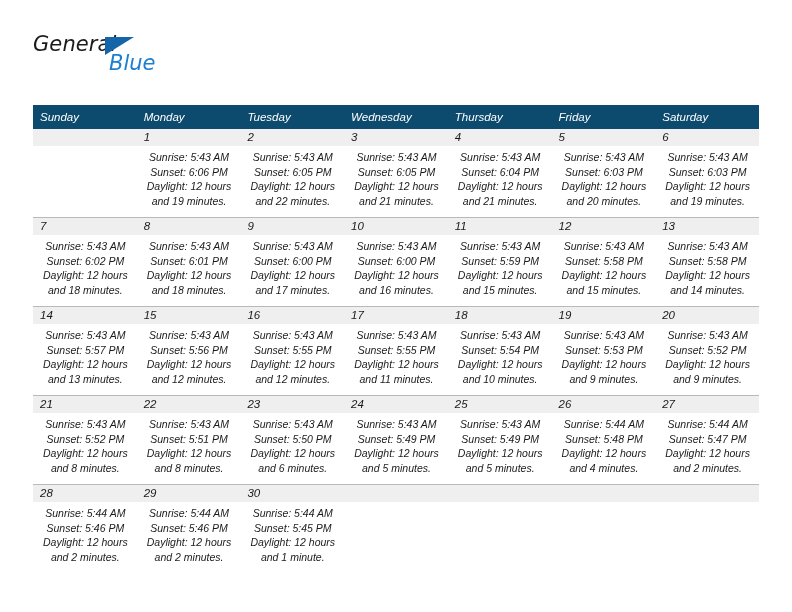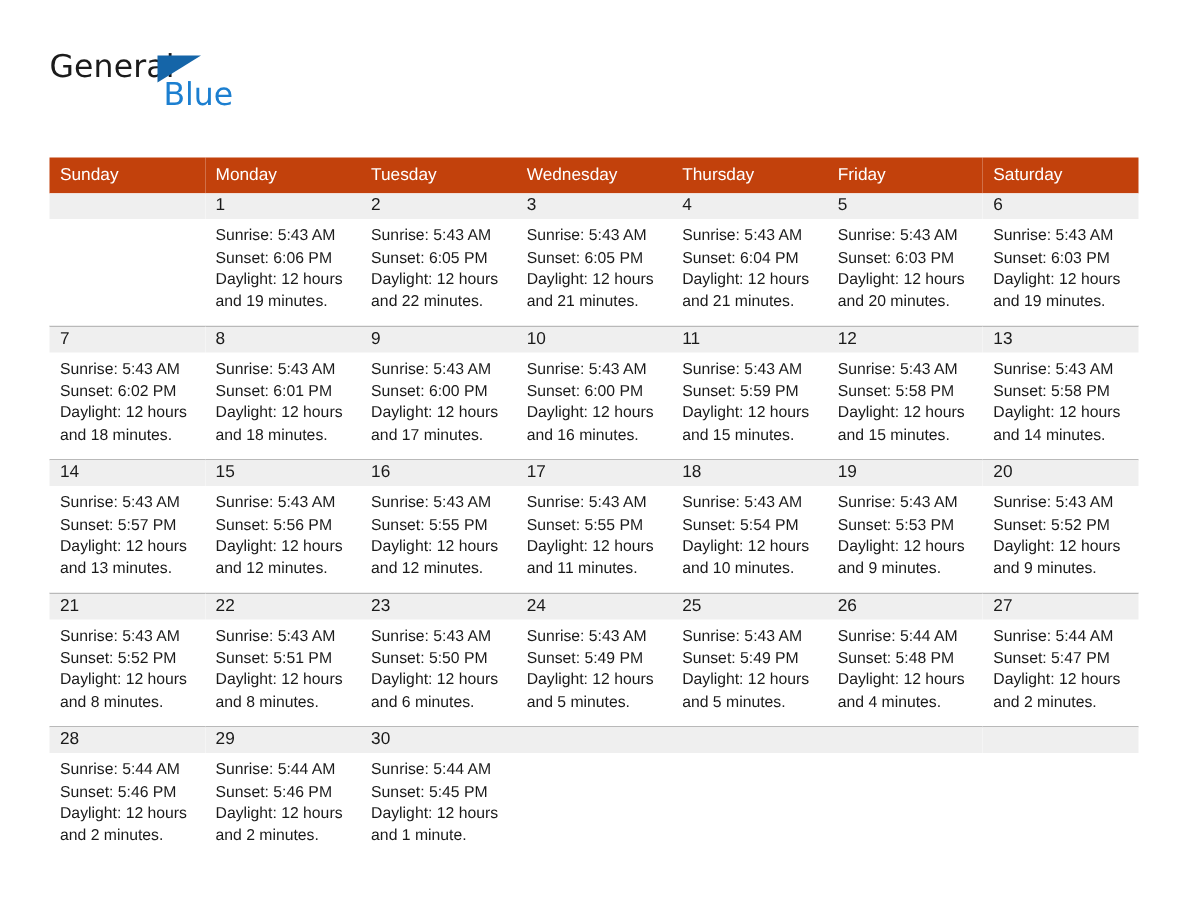--- a/index.html
+++ b/index.html
@@ -13,20 +13,21 @@
     font-family: "Liberation Sans", sans-serif;
     color: #000000;
     overflow: hidden;
   }
 
   .page {
     position: relative;
     width: 652px;
     height: 612px;
     box-sizing: border-box;
+    font-style: italic;
   }
 
   
   .top {
     position: relative;
     height: 74px;
     padding: 0;
   }
 
   .logo {
@@ -90,21 +91,21 @@
   
   .calendar {
     position: absolute;
     left: 33px;
     top: 105px;
     width: 726px;
     border-collapse: collapse;
     table-layout: fixed;
   }
   .calendar th {
-    background: #c2410c;
+    background: #0c4a6e;
     color: #ffffff;
     font-size: 11.5px;
     font-weight: normal;
     text-align: left;
     padding: 5px 0 5px 7px;
     height: 14px;
     border: none;
   }
 
   .week-row > td {
@@ -131,20 +132,21 @@
     line-height: 17px;
     padding: 0 0 0 7px;
     font-size: 11.5px;
     color: #1a1a1a;
   }
   .daybody {
     padding: 4px 6px 0 7px;
     font-size: 10.5px;
     line-height: 14.6px;
     color: #1a1a1a;
+    text-align: center;
   }
   .daybody div {
     white-space: nowrap;
   }
 </style>
 </head>
 <body>
 
 <div class="page">
 

